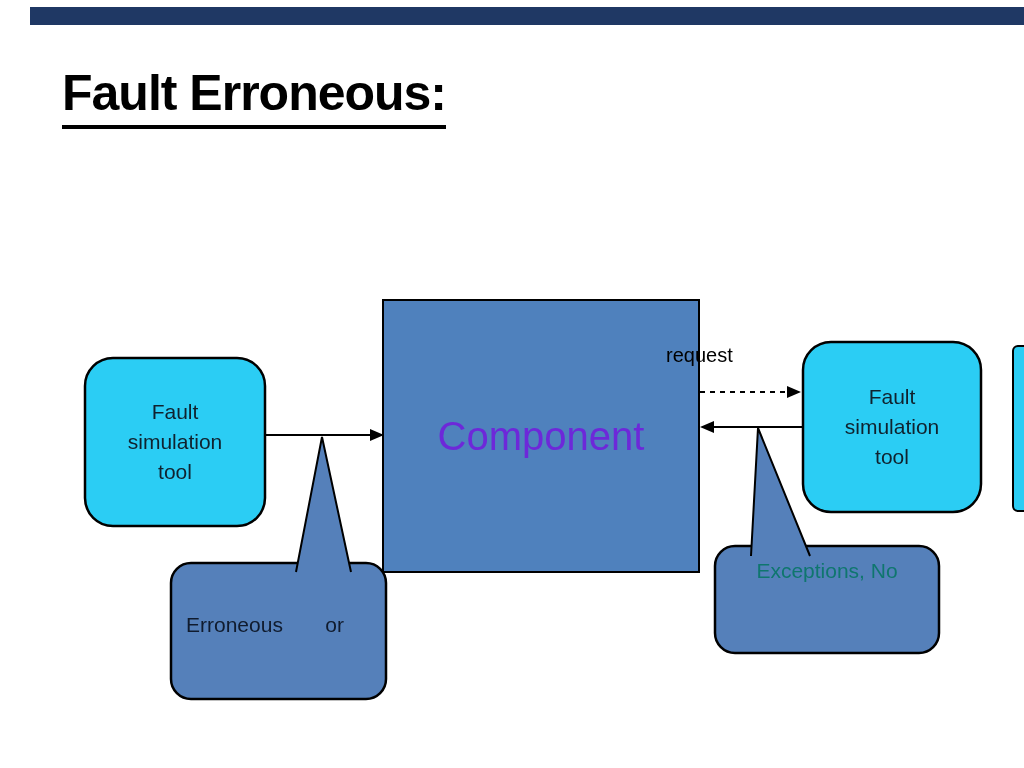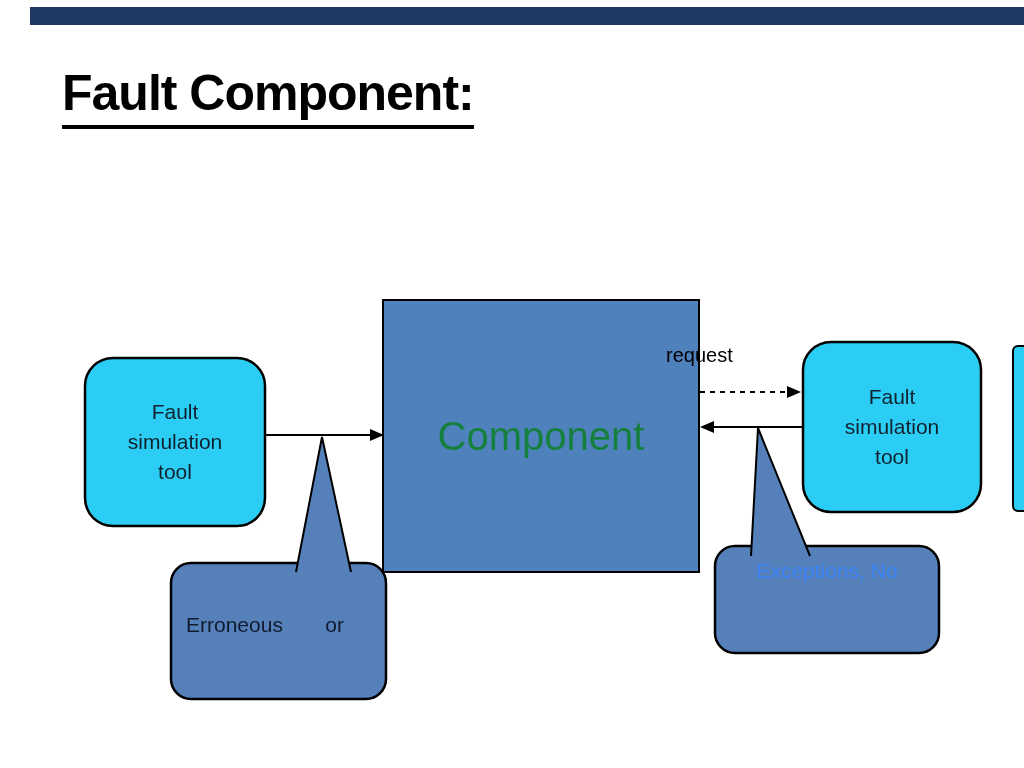--- a/index.html
+++ b/index.html
@@ -19,40 +19,40 @@
     color:#000;
   }
   .slide-title .underline{
     display:inline-block;
     border-bottom:4px solid #000;
     padding-bottom:3px;
   }
   .component-label-wrap{
     left:383px;top:300px;width:316px;height:272px;
     display:flex;align-items:center;justify-content:center;
-    font-size:40px;color:#15803d;
+    font-size:40px;color:#6d28d9;
   }
   .tool-label{
     display:flex;flex-direction:column;align-items:center;justify-content:center;
     font-size:21px;line-height:30px;color:#10222e;text-align:center;
   }
   .tool-left{left:85px;top:358px;width:180px;height:168px;}
   .tool-right{left:803px;top:342px;width:178px;height:170px;}
   .request-label{
     left:666px;top:344px;
     font-size:20px;color:#000;
   }
   .callout-input-text{
     left:186px;top:576px;width:158px;
     font-size:21px;line-height:31px;color:#101b2e;margin-top:33px;
   }
   .callout-input-text .row1{display:flex;justify-content:space-between;width:100%;}
   .callout-response-text{
     left:715px;top:556px;width:224px;
-    font-size:21px;line-height:30px;color:#3b82f6;text-align:center;
+    font-size:21px;line-height:30px;color:#0f766e;text-align:center;
   }
 </style>
 </head>
 <body>
 
 <div class="stage">
 
   <svg class="shapes" viewBox="0 0 1024 768">
 
     <rect x="30" y="7" width="994" height="18" fill="#1f3864"></rect>
@@ -81,21 +81,21 @@
       <polygon points="801,392 787,386 787,398" fill="#000"></polygon>
     </g>
 
     <g>
       <line x1="803" y1="427" x2="712" y2="427" stroke="#000" stroke-width="2"></line>
       <polygon points="700,427 714,421 714,433" fill="#000"></polygon>
     </g>
   </svg>
 
   <h1 class="txt slide-title" style="margin:0;">
-    <span class="underline">Fault Component:</span>
+    <span class="underline">Fault Erroneous:</span>
   </h1>
 
   <div class="txt component-label-wrap">
     <span>Component</span>
   </div>
 
   <div class="txt tool-label tool-left">
     <div>Fault</div>
     <div>simulation</div>
     <div>tool</div>

